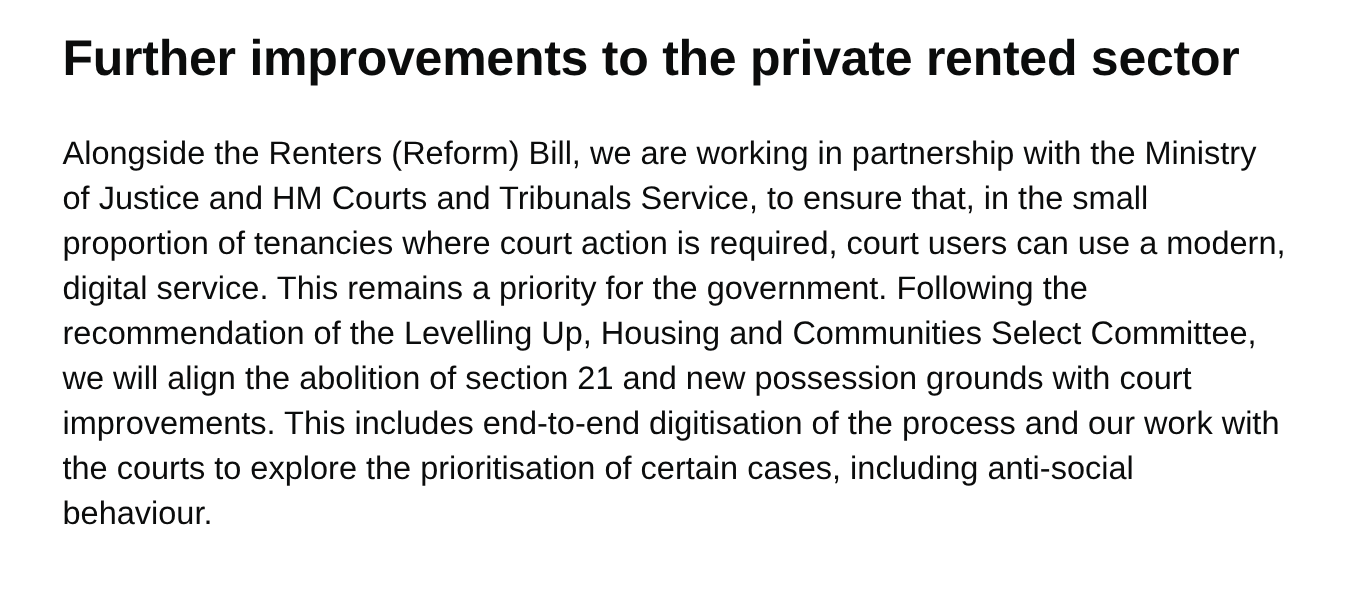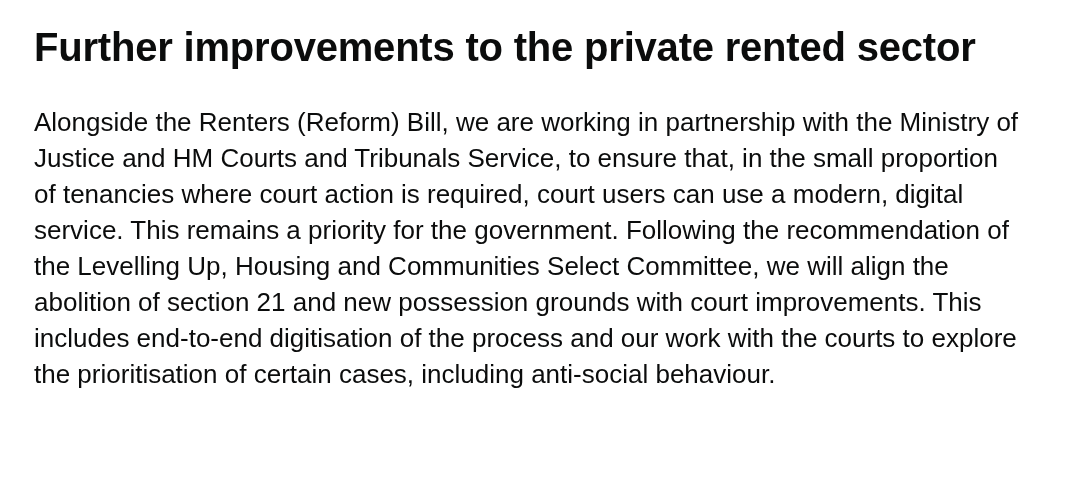--- a/index.html
+++ b/index.html
@@ -11,21 +11,21 @@
     height: 481px;
     background: #ffffff;
     font-family: "Liberation Sans", sans-serif;
     color: #0b0c0c;
     overflow: hidden;
   }
   .page {
     box-sizing: border-box;
     width: 1080px;
     height: 481px;
-    padding: 24px 50px 0 34px;
+    padding: 24px 50px 0 50px;
     background: #ffffff;
   }
   .heading {
     font-size: 40px;
     line-height: 1.15;
     font-weight: 700;
     letter-spacing: -0.2px;
     margin: 0 0 34px 0;
     color: #0b0c0c;
   }

